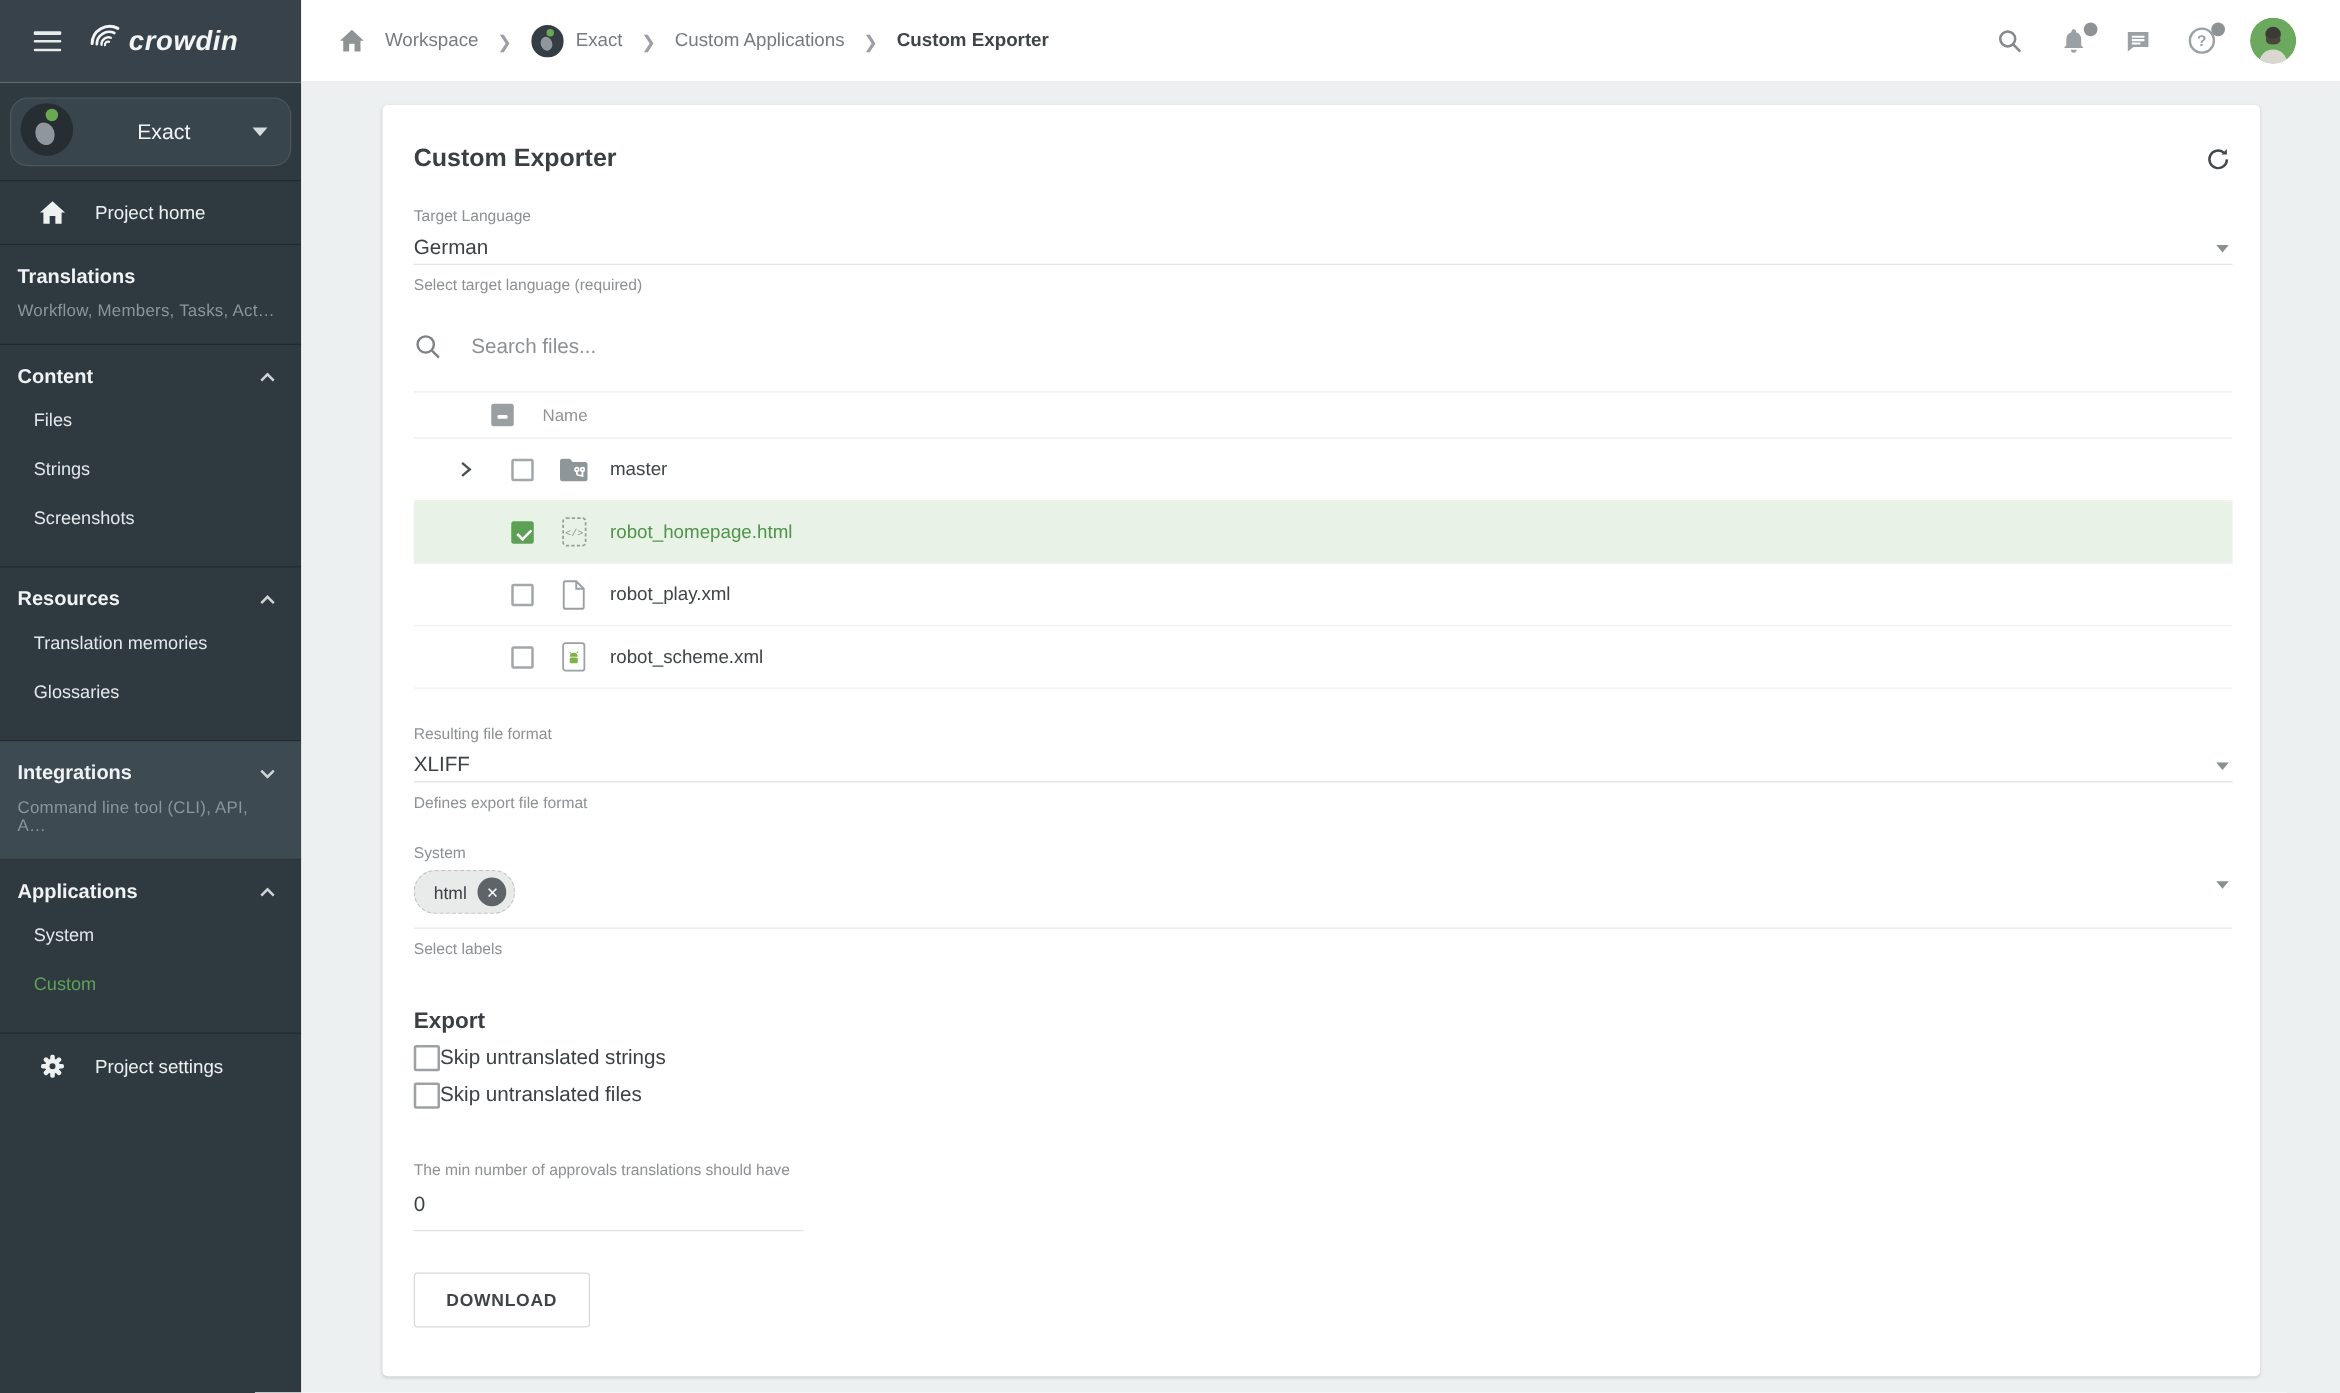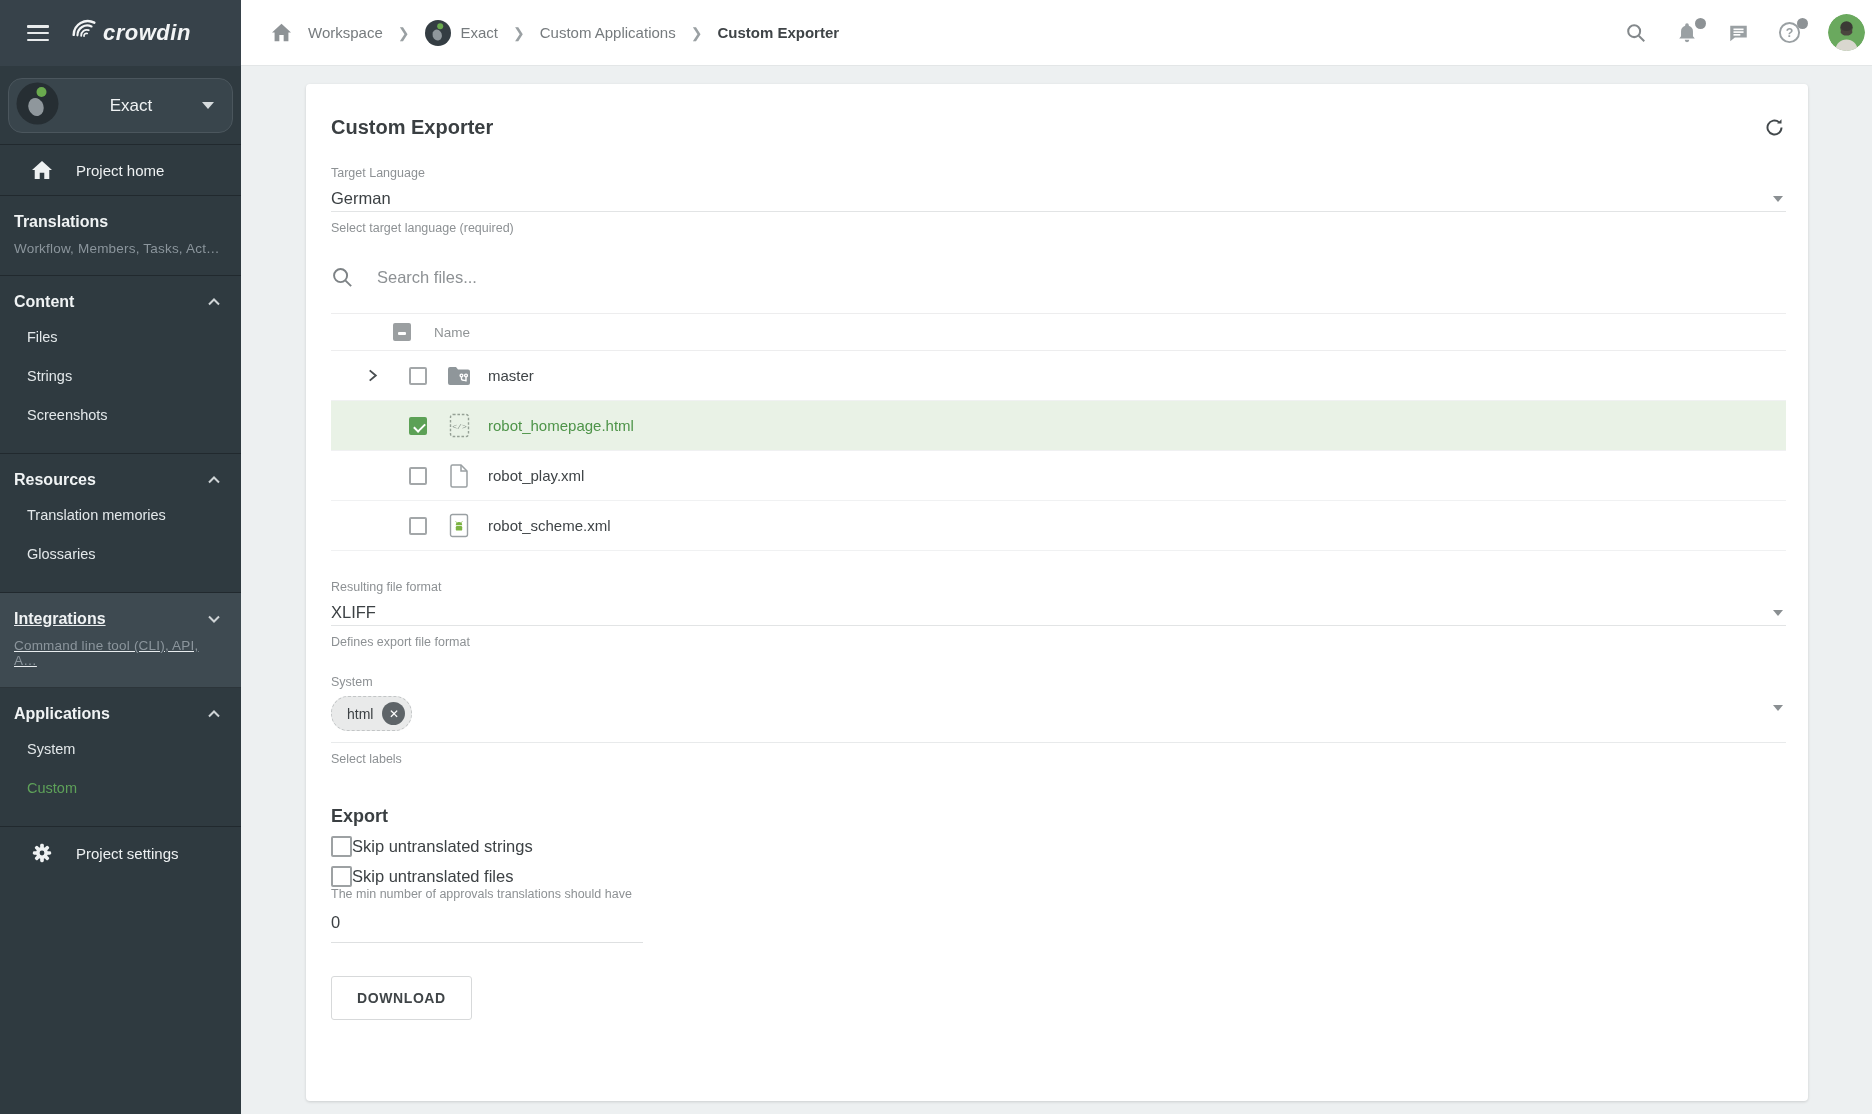--- a/index.html
+++ b/index.html
@@ -6,21 +6,21 @@
   html,body { width:1872px; height:1114px; overflow:hidden; }
   body { font-family:"Liberation Sans", sans-serif; background:#edf0f1; position:relative; color:#3c3c3c; }
 
   
   .topbar { position:absolute; top:0; left:0; width:1872px; height:66px; display:flex; z-index:5; }
   .brand { width:241px; height:66px; background:#37424a; display:flex; align-items:center; padding-left:27px; flex:none; }
   .hamburger { width:22px; height:16px; display:flex; flex-direction:column; justify-content:space-between; cursor:pointer; }
   .hamburger span { display:block; height:2.5px; background:#e8ebec; border-radius:1px; }
   .logo { display:flex; align-items:center; margin-left:20px; }
   .logo-text { color:#f2f4f5; font-size:22px; font-weight:bold; font-style:italic; letter-spacing:.5px; margin-left:4px; }
-  .topbar-main { flex:1; background:#ffffff; border-bottom:1px solid #e3e6e7; display:flex; align-items:center; padding:0 7px 0 28px; }
+  .topbar-main { flex:1; background:#ffffff; border-bottom:1px solid #e3e6e7; display:flex; align-items:center; padding:0 35px 0 28px; }
   .breadcrumb { display:flex; align-items:center; gap:15px; font-size:15px; color:#767b7e; }
   .crumb { cursor:pointer; }
   .crumb.current { color:#3f4447; font-weight:bold; cursor:default; }
   .crumb-sep { color:#9aa0a3; font-size:14px; }
   .crumb-proj { display:flex; align-items:center; gap:10px; }
   .topbar-actions { margin-left:auto; display:flex; align-items:center; gap:27px; }
   .action-ic { position:relative; width:24px; height:24px; cursor:pointer; display:flex; align-items:center; justify-content:center; }
   .badge-dot { position:absolute; top:-3px; right:-7px; width:11px; height:11px; border-radius:50%; background:#8d9295; }
   .avatar { width:37px; height:37px; border-radius:50%; overflow:hidden; cursor:pointer; flex:none; }
 
@@ -32,21 +32,21 @@
   .proj-avatar { position:relative; flex:none; }
   .exact-label { flex:1; text-align:center; font-size:17px; color:#f0f3f4; }
   .caret-down-w { width:0; height:0; border-left:6px solid transparent; border-right:6px solid transparent; border-top:7px solid #d6dbdd; }
   .sb-row { display:flex; align-items:center; gap:23px; padding:15px 20px 15px 31px; font-size:15px; color:#eef1f2; cursor:pointer; }
   .sb-section { padding:17px 21px 19px 14px; }
   .sb-head { display:flex; align-items:center; justify-content:space-between; font-size:16px; font-weight:bold; color:#f0f3f4; cursor:pointer; }
   .sb-sub { margin-top:10px; font-size:13.5px; color:#8b959c; letter-spacing:.2px; }
   .sb-items { margin-top:6px; }
   .sb-item { padding:11.5px 0 11.5px 13px; font-size:14.5px; color:#e3e8ea; cursor:pointer; }
   .sb-item.active { color:#5ea159; }
-  .sb-hl { background:#3e4a51;text-decoration:underline; }
+  .sb-hl { background:#3e4a51; }
   .chev { width:12px; height:8px; flex:none; }
 
   
   .main { position:absolute; left:241px; top:66px; width:1631px; height:1048px; background:#edf0f1; }
   .card { position:absolute; left:65px; top:18px; width:1502px; height:1017px; background:#fff; border-radius:4px; box-shadow:0 1px 3px rgba(0,0,0,.14); padding:0 22px 0 25px; }
   .card-head { display:flex; align-items:center; justify-content:space-between; padding-top:31px; }
   .card-title { font-size:20px; font-weight:bold; color:#3a3f42; }
   .icon-btn { width:24px; height:24px; cursor:pointer; display:flex; align-items:center; justify-content:center; }
 
   .f-label { font-size:12.5px; color:#8d9194; }
@@ -80,21 +80,21 @@
   .labels-field { margin-top:26px; }
   .chip-row { position:relative; border-bottom:1px solid #e8eaeb; padding:7px 0 11px; display:flex; align-items:center; }
   .chip { display:inline-flex; align-items:center; gap:9px; background:#e9eaea; border:1px dashed #c2c5c6; border-radius:17px; padding:5px 6px 5px 15px; font-size:14px; color:#3c4144; }
   .chip-x { width:23px; height:23px; border-radius:50%; background:#5e6468; color:#fff; display:flex; align-items:center; justify-content:center; font-size:12px; cursor:pointer; line-height:1; }
 
   .export-title { margin-top:40px; font-size:18px; font-weight:bold; color:#3a3f42; }
   .opt-row { margin-top:9px; display:flex; align-items:center; }
   .cb.big { width:21px; height:21px; border-color:#9da1a3; }
   .opt-label { font-size:16.5px; color:#3c4144; cursor:pointer; }
 
-  .approvals { }
+  .approvals { margin-top:42px; }
   .approvals input { display:block; margin-top:6px; width:312px; border:none; border-bottom:1px solid #dee0e1; outline:none; font-size:16.5px; color:#3c4144; padding:6px 0 10px; font-family:"Liberation Sans",sans-serif; }
 
   .download-btn { margin-top:33px; display:inline-block; background:#fff; border:1px solid #d7d9da; border-radius:3px; padding:13px 25px; font-size:14px; font-weight:bold; letter-spacing:.6px; color:#3f4447; cursor:pointer; font-family:"Liberation Sans",sans-serif; }
 </style>
 </head>
 <body>
 
 <div class="topbar">
   <div class="brand">
     <div class="hamburger">

